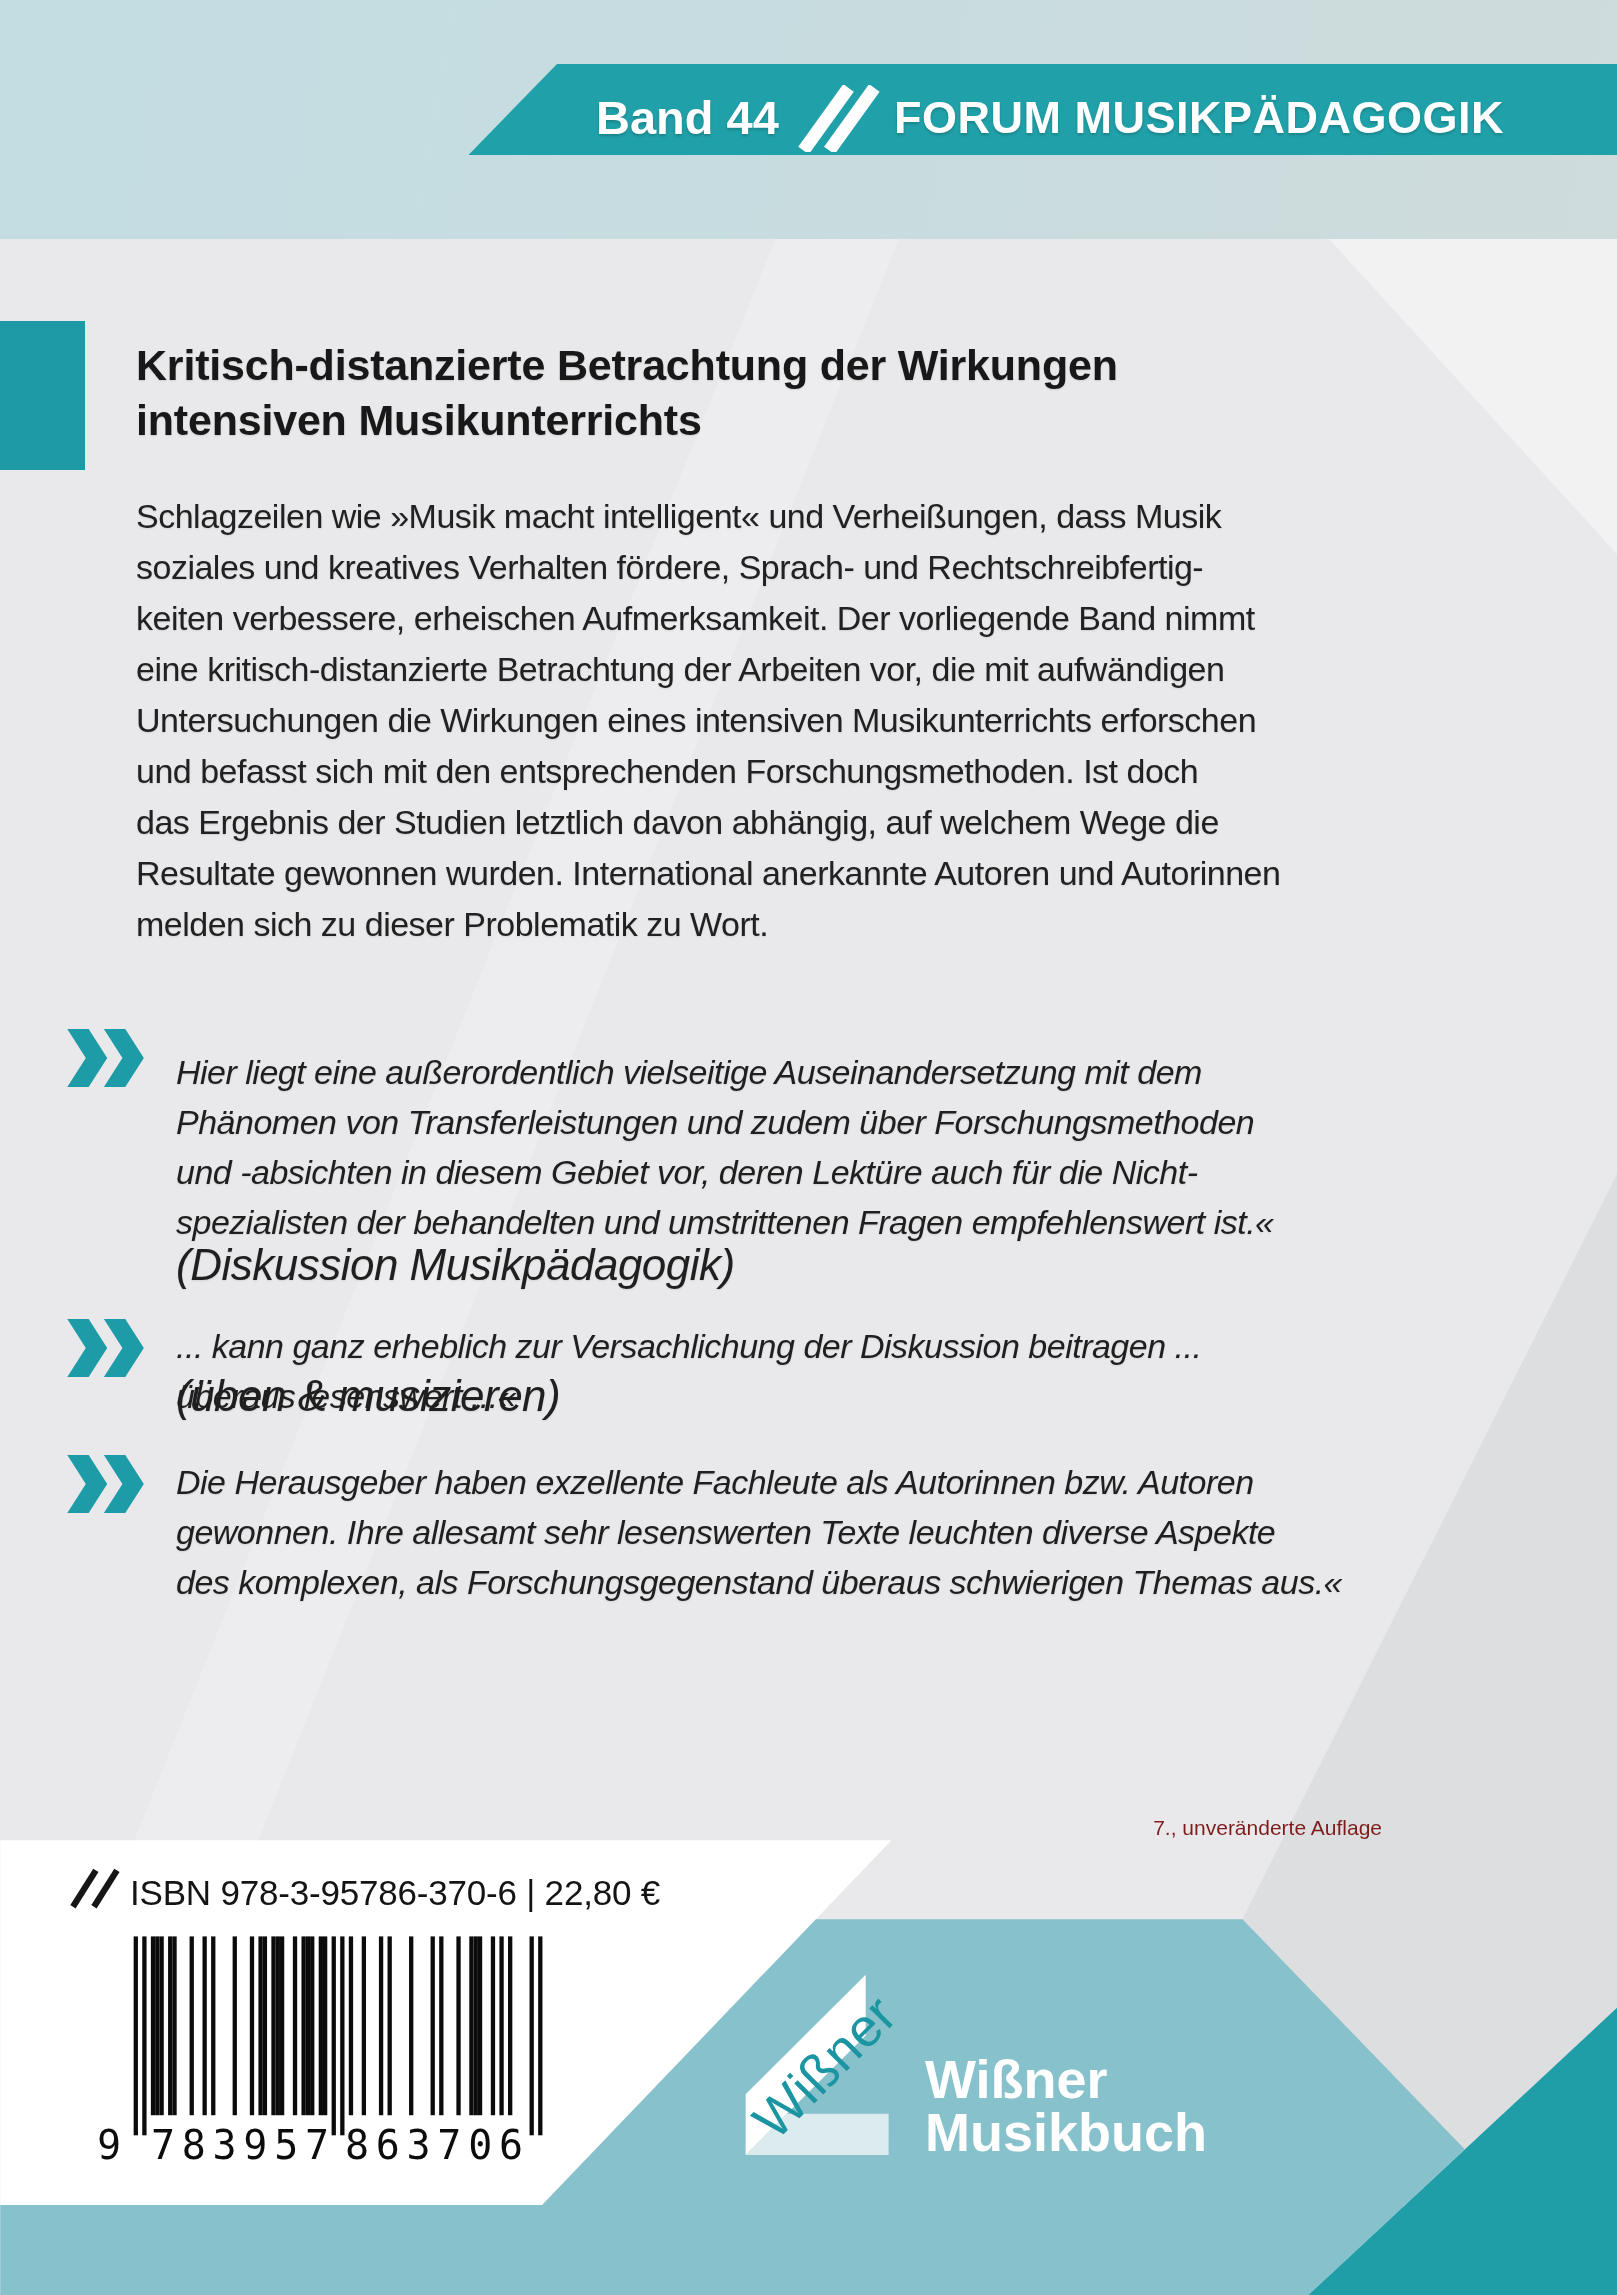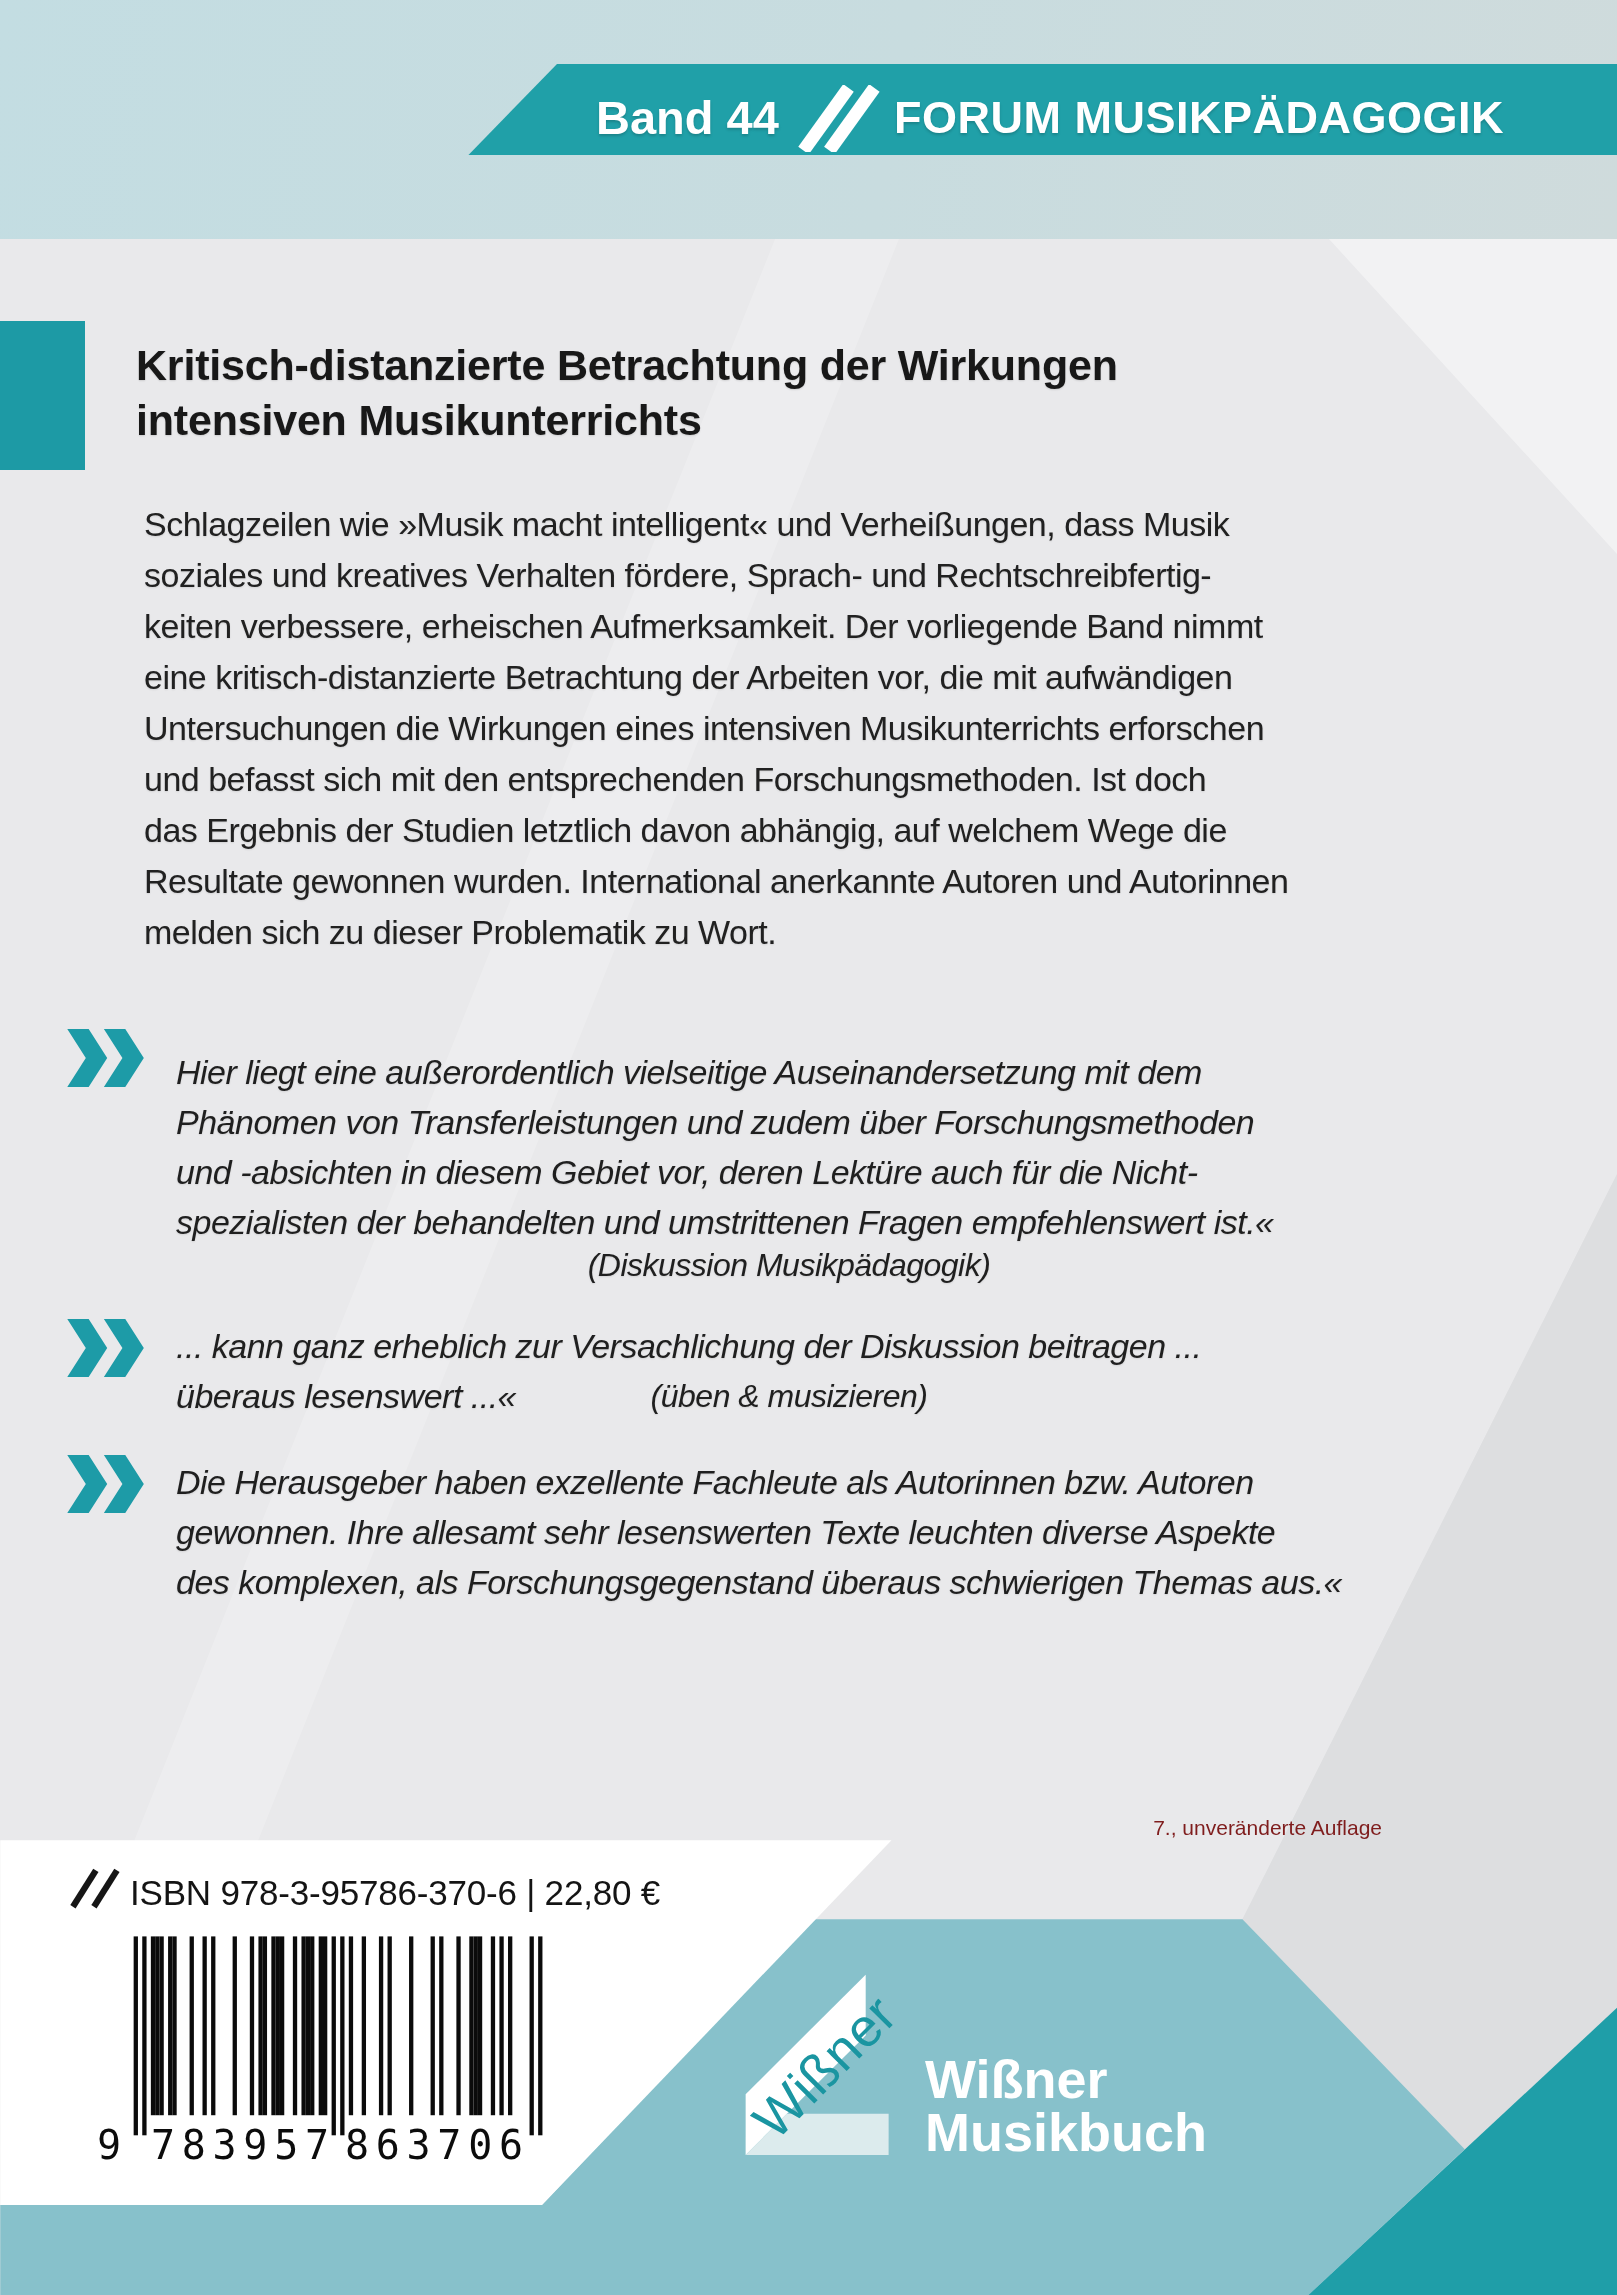--- a/index.html
+++ b/index.html
@@ -42,31 +42,31 @@
   #streak-c{background:rgba(25,35,40,.055);clip-path:polygon(1618px 1172px,1242px 1920px,1465px 2150px,1618px 2008px);}
 
   
   #accent-square{left:0;top:321px;width:85px;height:149px;background:#1d9aa5;}
   #page-title{
     left:136px;top:338px;margin:0;
     font-size:43px;line-height:55px;font-weight:700;letter-spacing:-0.2px;
     color:#181818;white-space:pre-line;text-shadow:0 1.4px 1.9px rgba(0,0,0,.12);
   }
   #blurb{
-    left:136px;top:491px;margin:8px;
+    left:136px;top:491px;margin:0;
     font-size:34px;line-height:51px;font-weight:400;letter-spacing:-0.5px;
     color:#212121;white-space:pre-line;text-shadow:0 1.4px 1.9px rgba(0,0,0,.10);
   }
   .quote{
     left:176px;width:1226px;
     font-style:italic;font-size:34px;line-height:50px;letter-spacing:-0.5px;
     color:#1f1f1f;text-shadow:0 1.4px 1.9px rgba(0,0,0,.10);
   }
   .quote-text{white-space:pre-line;}
-  .quote-source{text-align:center;font-size:32px;margin-top:-6.7px;}
+  .quote-source{text-align:left;font-size:44px;margin-top:-6.7px;}
   #quote-1{top:1047px;}
   #quote-2{top:1321px;}
   #quote-3{top:1457px;}
   #quote-2 .quote-source{margin-top:-50px;}
   .chevron{left:67px;width:79px;height:58px;}
   #chevron-1{top:1029px;}
   #chevron-2{top:1319px;}
   #chevron-3{top:1455px;}
 
   #edition-note{

